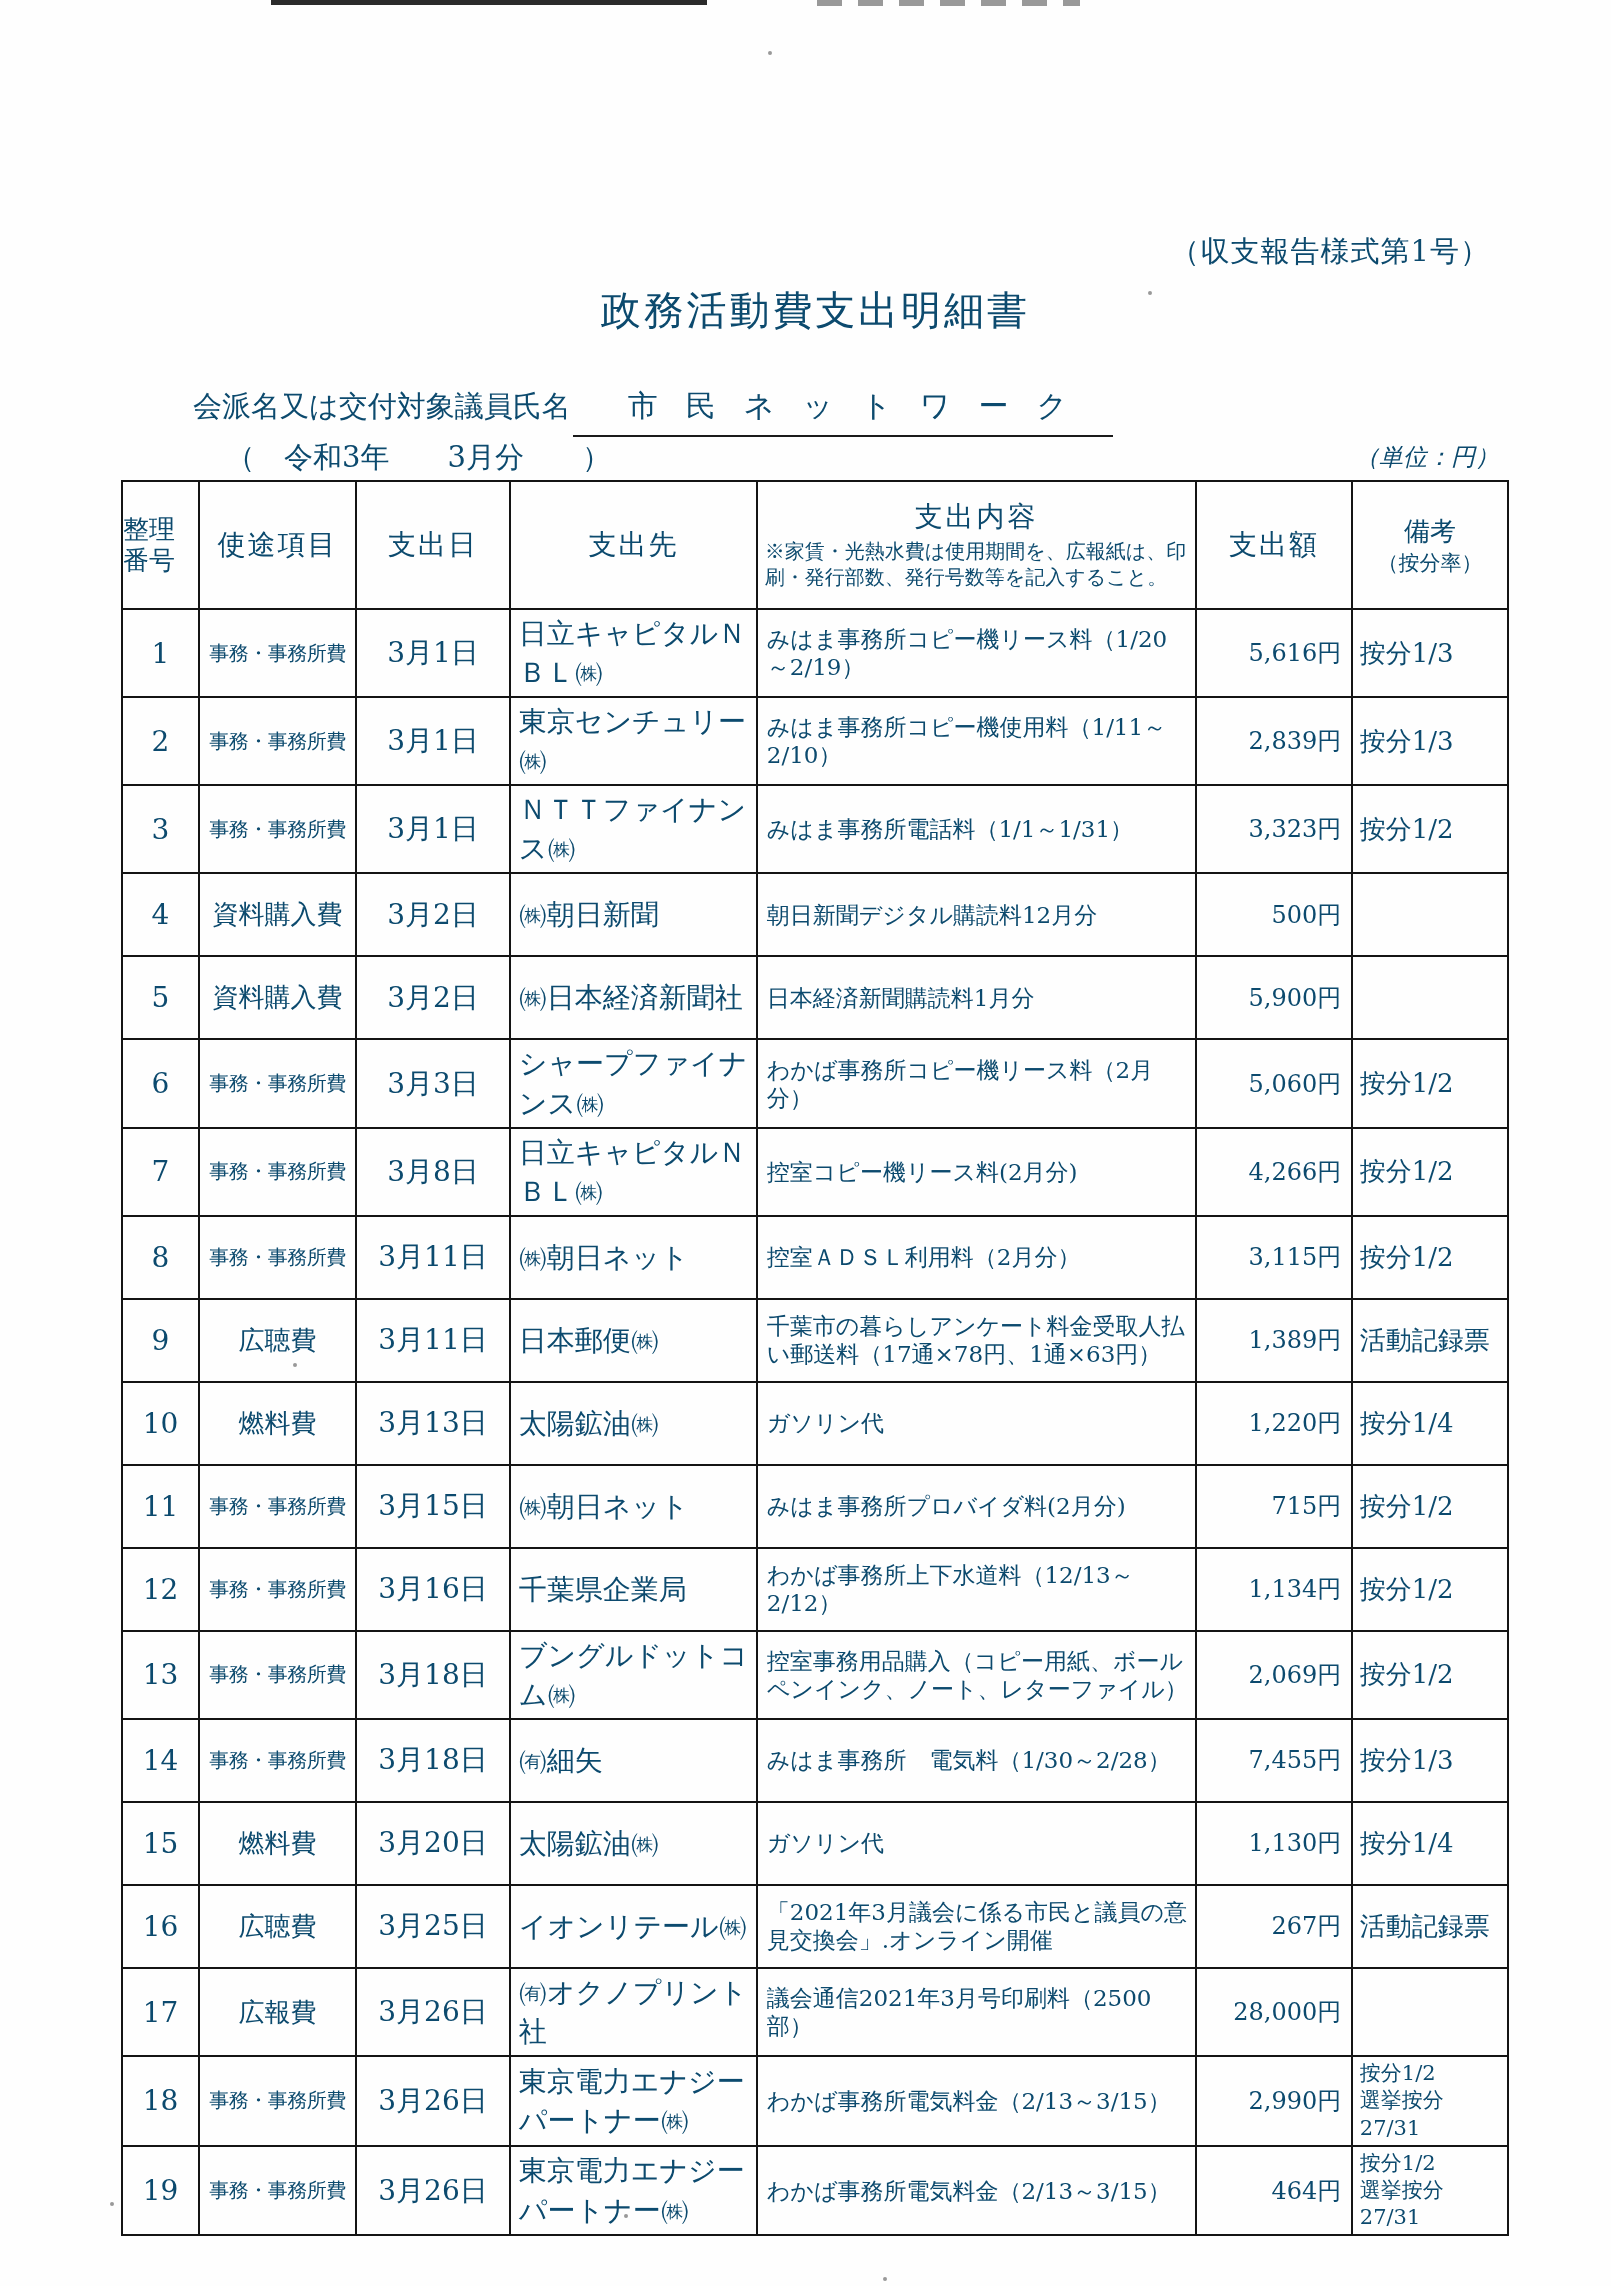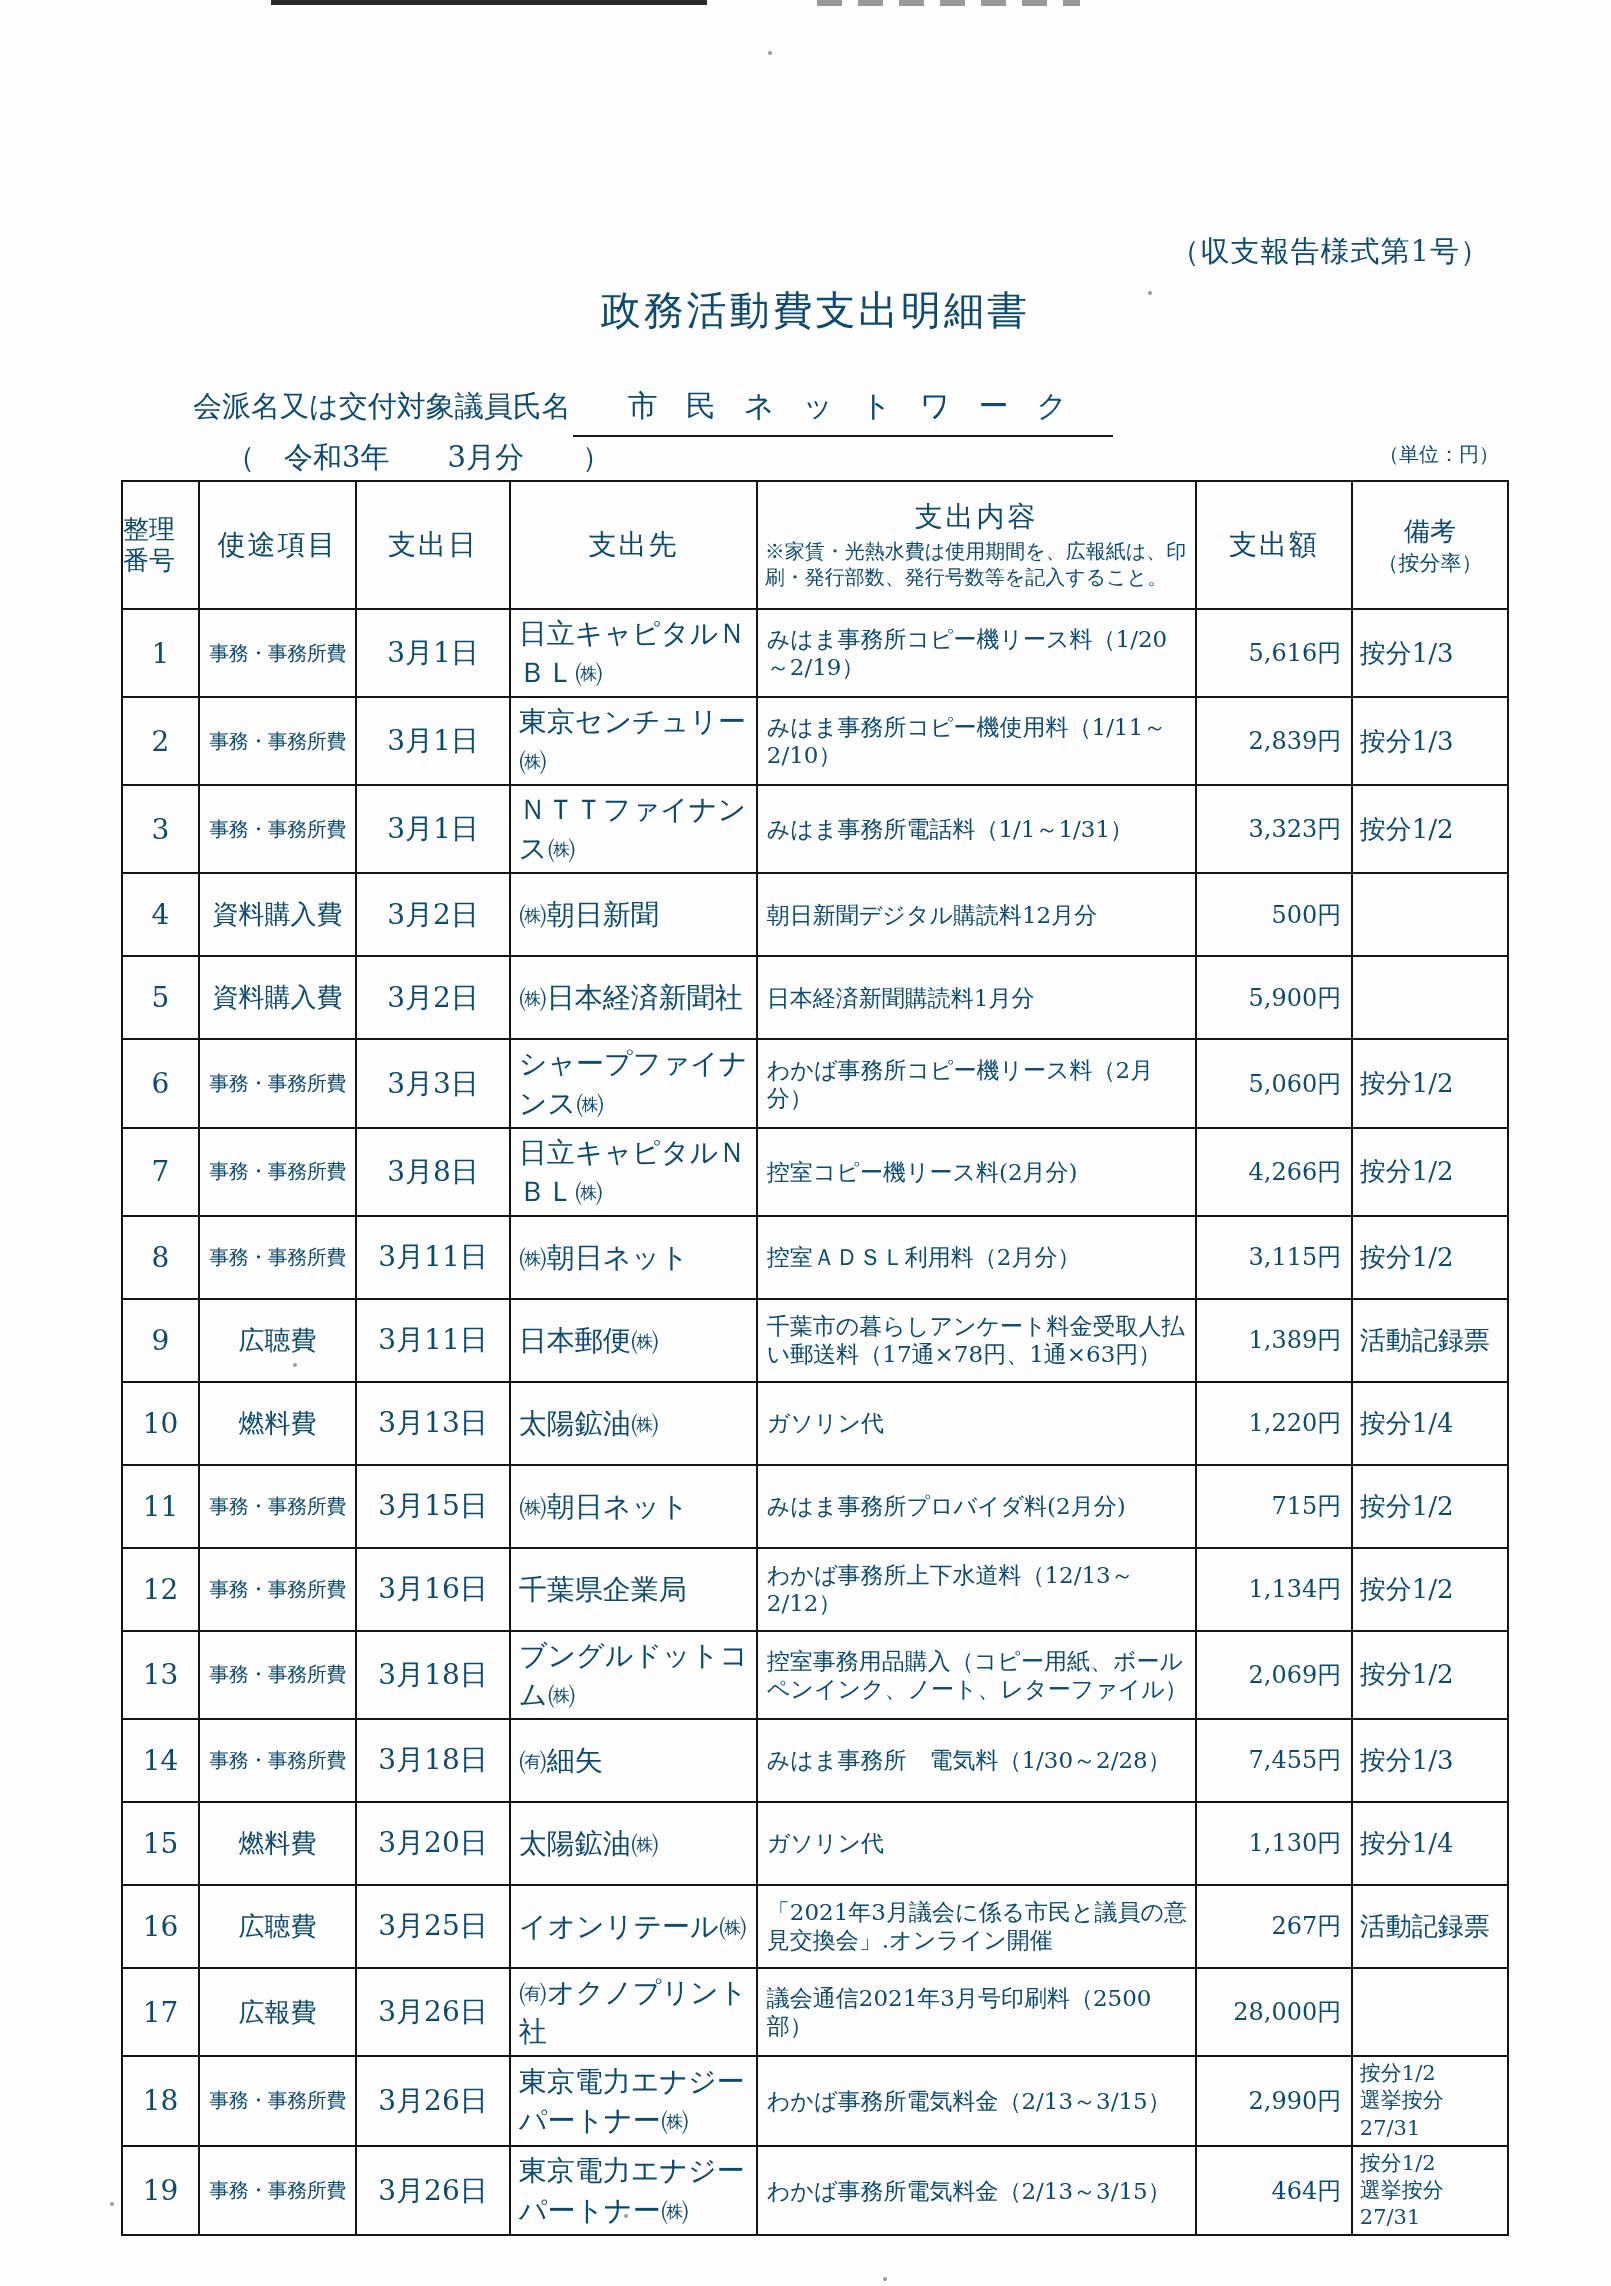--- a/index.html
+++ b/index.html
@@ -20,21 +20,21 @@
 
   .form-number { position:absolute; top:232px; right:121px; font-size:29px; letter-spacing:1px; }
   .doc-title  { position:absolute; top:283px; left:calc(50% + 9.8px); transform:translateX(-50%);
                 font-size:40px; letter-spacing:2.9px; white-space:nowrap; }
 
   .group-line { position:absolute; top:386px; left:193px; white-space:nowrap; font-size:29px; }
   .group-name { display:inline-block; border-bottom:2.9px solid #1a1a1a;
                 padding:0 17.6px 7.8px 55px; margin-left:2px;
                 font-size:30px; letter-spacing:28px; }
   .period-line { position:absolute; top:438px; left:226px; font-size:29px; }
-  .unit-note   { position:absolute; top:441px; right:112px; font-size:20px; }
+  .unit-note   { position:absolute; top:441px; right:112px; font-size:24px;font-style:italic; }
 
   table.expense {
     position:absolute; left:121px; top:480px;
     width:1386px; table-layout:fixed;
     border-collapse:collapse;
     border:2.9px solid #0f0f0f;
   }
   th,td {
     border-left:2px solid #141414; border-right:2px solid #141414;
     border-top:2.9px solid #141414; border-bottom:2.9px solid #141414;

